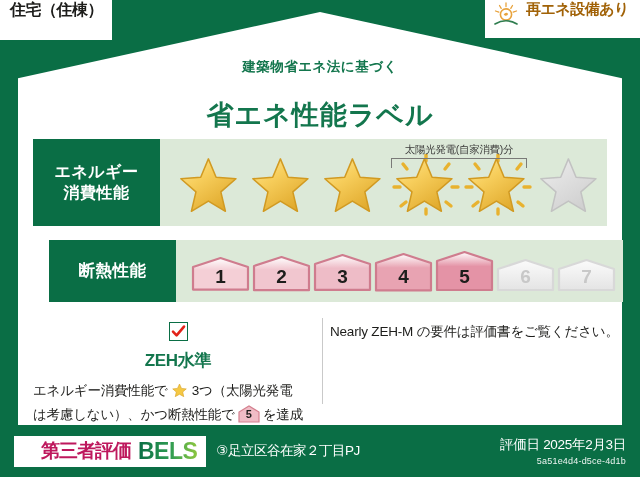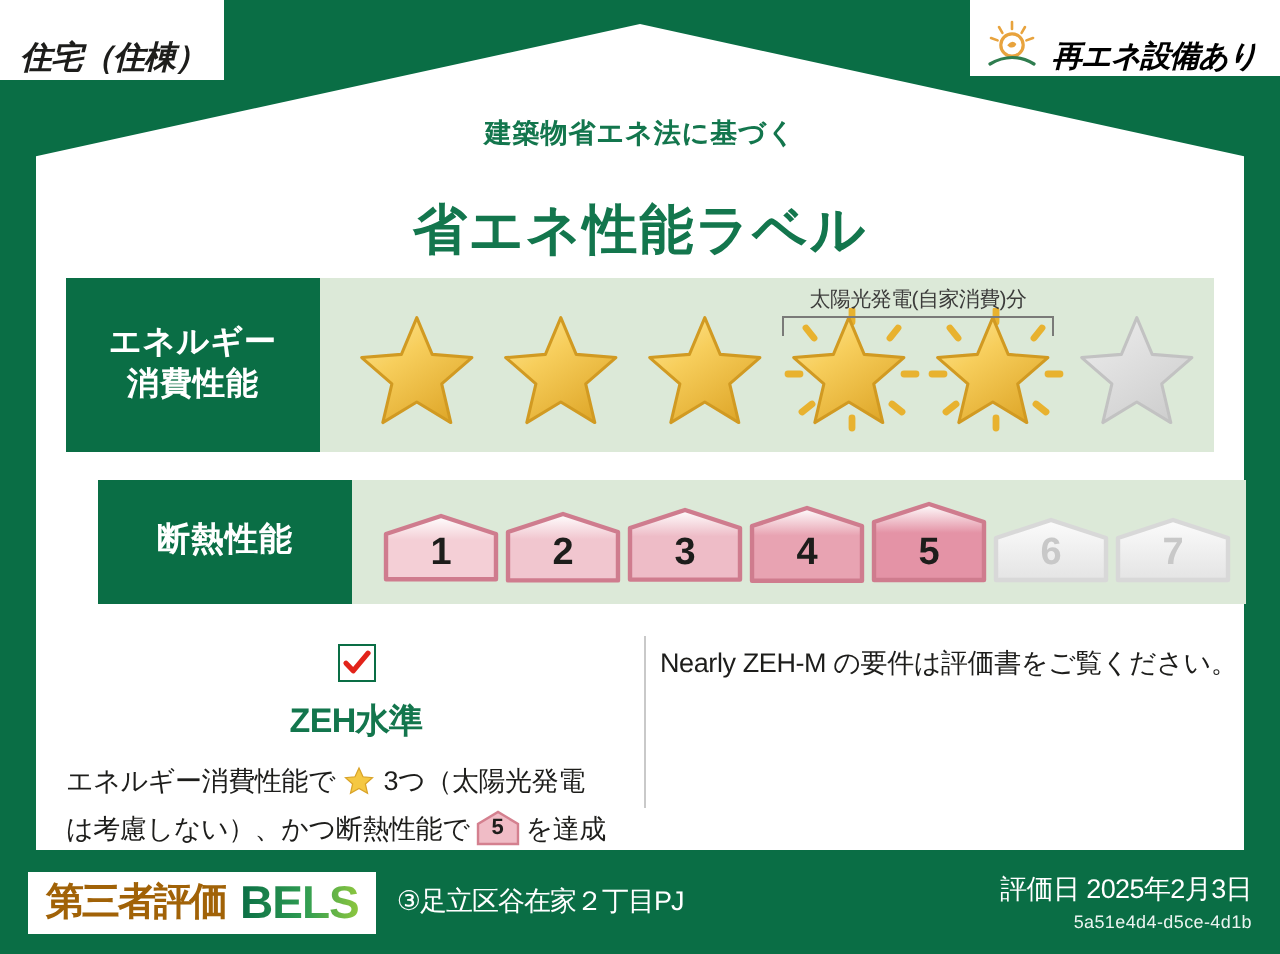--- a/index.html
+++ b/index.html
@@ -10,38 +10,37 @@
     position:relative;
     width:640px;height:477px;
     background:#0a6e45;
     overflow:hidden;
   }
 
   
   .corner-tag{
     position:absolute;top:0;
     background:#ffffff;
-    display:flex;align-items:flex-end;
+    display:flex;align-items:flex-start;
     box-sizing:border-box;
-    font-style:italic;
   }
   #tag-housing{
     left:0;width:112px;height:40px;
     padding-left:10px;
   }
   #tag-housing .tag-text{
     font-size:16px;font-weight:bold;color:#1d1d1b;
     letter-spacing:-.5px;white-space:nowrap;
   }
   #tag-renewable{
     right:0;width:155px;height:38px;
     padding-left:6px;gap:5px;
   }
   #tag-renewable .tag-text{
-    font-size:15px;font-weight:bold;color:#000000;
+    font-size:15px;font-weight:bold;color:#a16207;
     letter-spacing:-.5px;white-space:nowrap;
   }
   #sun-icon{width:30px;height:30px;flex:0 0 30px;}
 
   
   #panel{
     position:absolute;left:18px;top:12px;
     width:604px;height:453px;
     background:#ffffff;
     clip-path:polygon(0% 14.6%, 50% 0%, 100% 14.6%, 100% 100%, 0% 100%);
@@ -157,21 +156,21 @@
   
   #footer{
     position:absolute;left:0;bottom:0;width:640px;height:52px;
     background:#0a6e45;
     display:flex;align-items:center;
   }
   #bels-box{
     margin-left:14px;background:#fff;height:31px;
     display:flex;align-items:center;padding:0 9px;gap:7px;
   }
-  #bels-label{font-size:19px;font-weight:bold;color:#a16207;letter-spacing:-1px;}
+  #bels-label{font-size:19px;font-weight:bold;color:#be185d;letter-spacing:-1px;margin-left:18px;}
   #bels-mark{
     font-size:23px;font-weight:bold;letter-spacing:-.5px;
     background:linear-gradient(90deg,#0a6e45 0%,#2f9c52 55%,#8cc63f 100%);
     -webkit-background-clip:text;background-clip:text;
     -webkit-text-fill-color:transparent;color:#2f9c52;
   }
   #property-name{
     margin-left:10px;color:#fff;font-size:13.5px;
     letter-spacing:-.5px;white-space:nowrap;
   }

